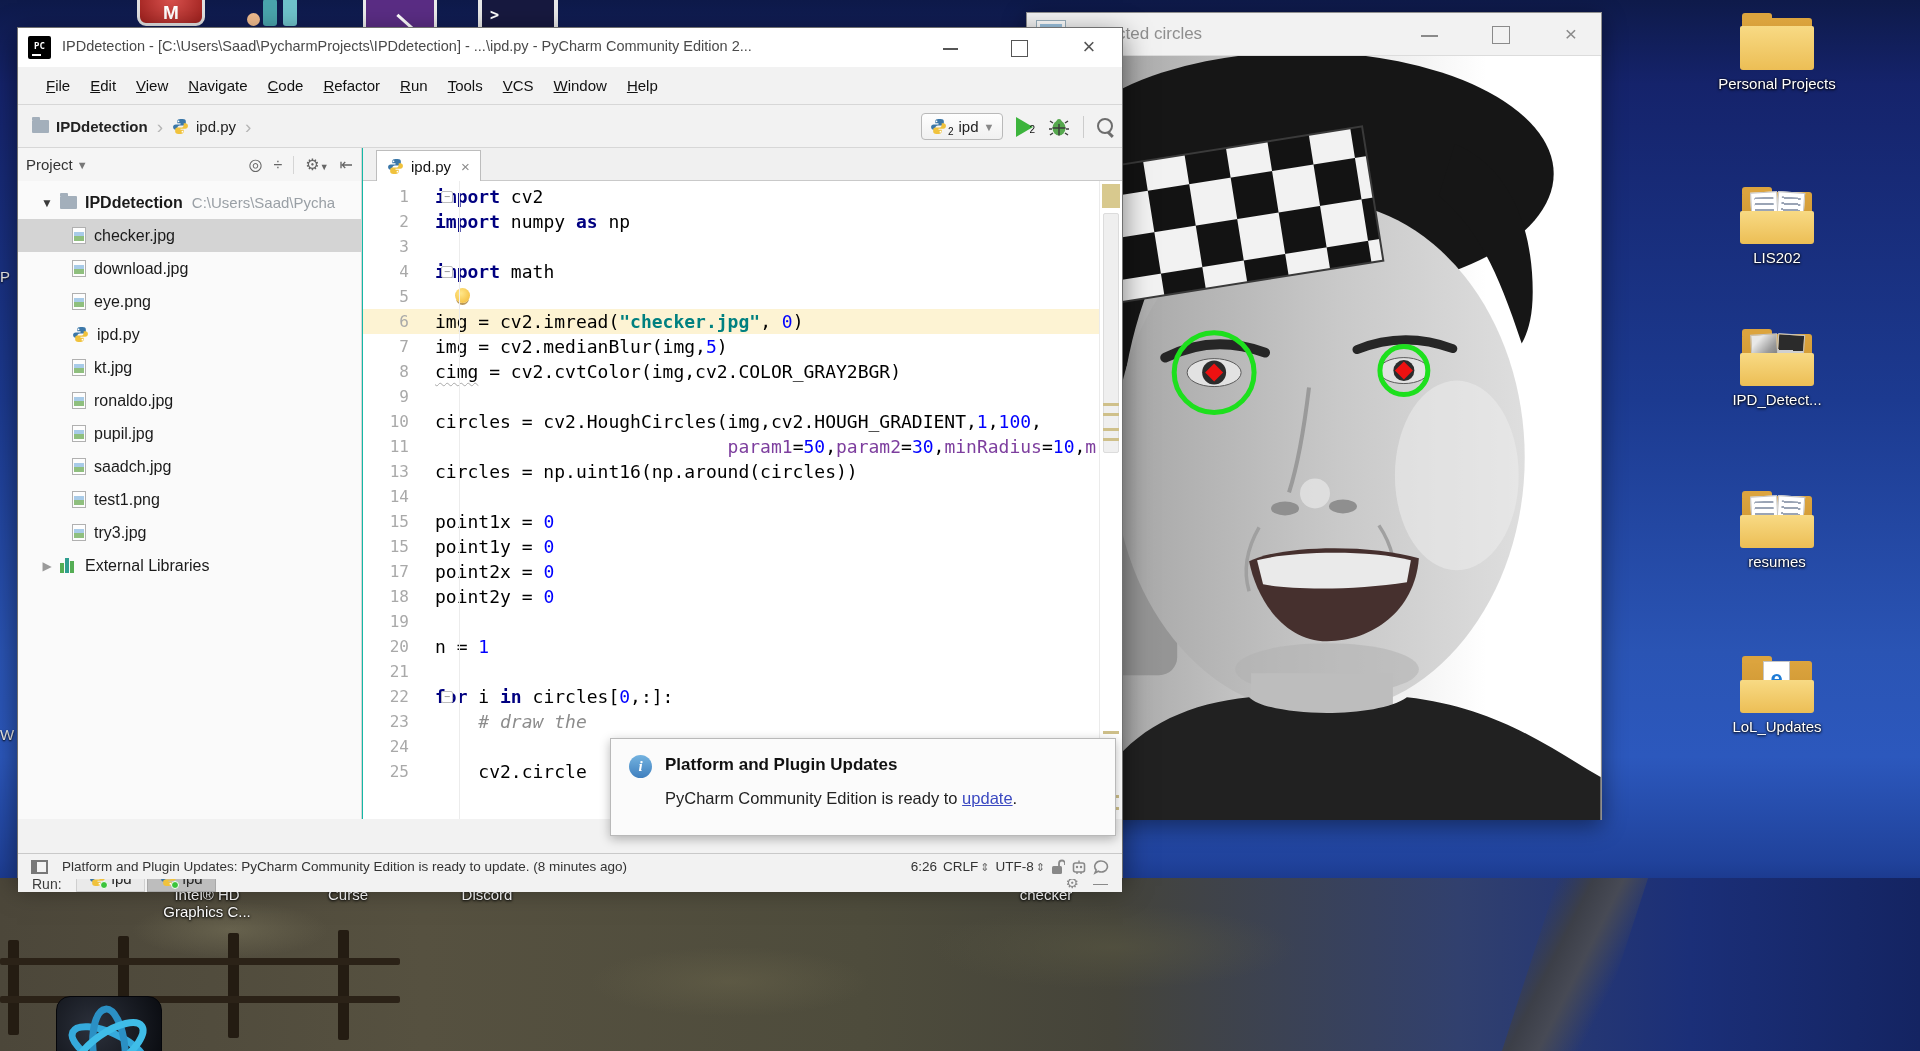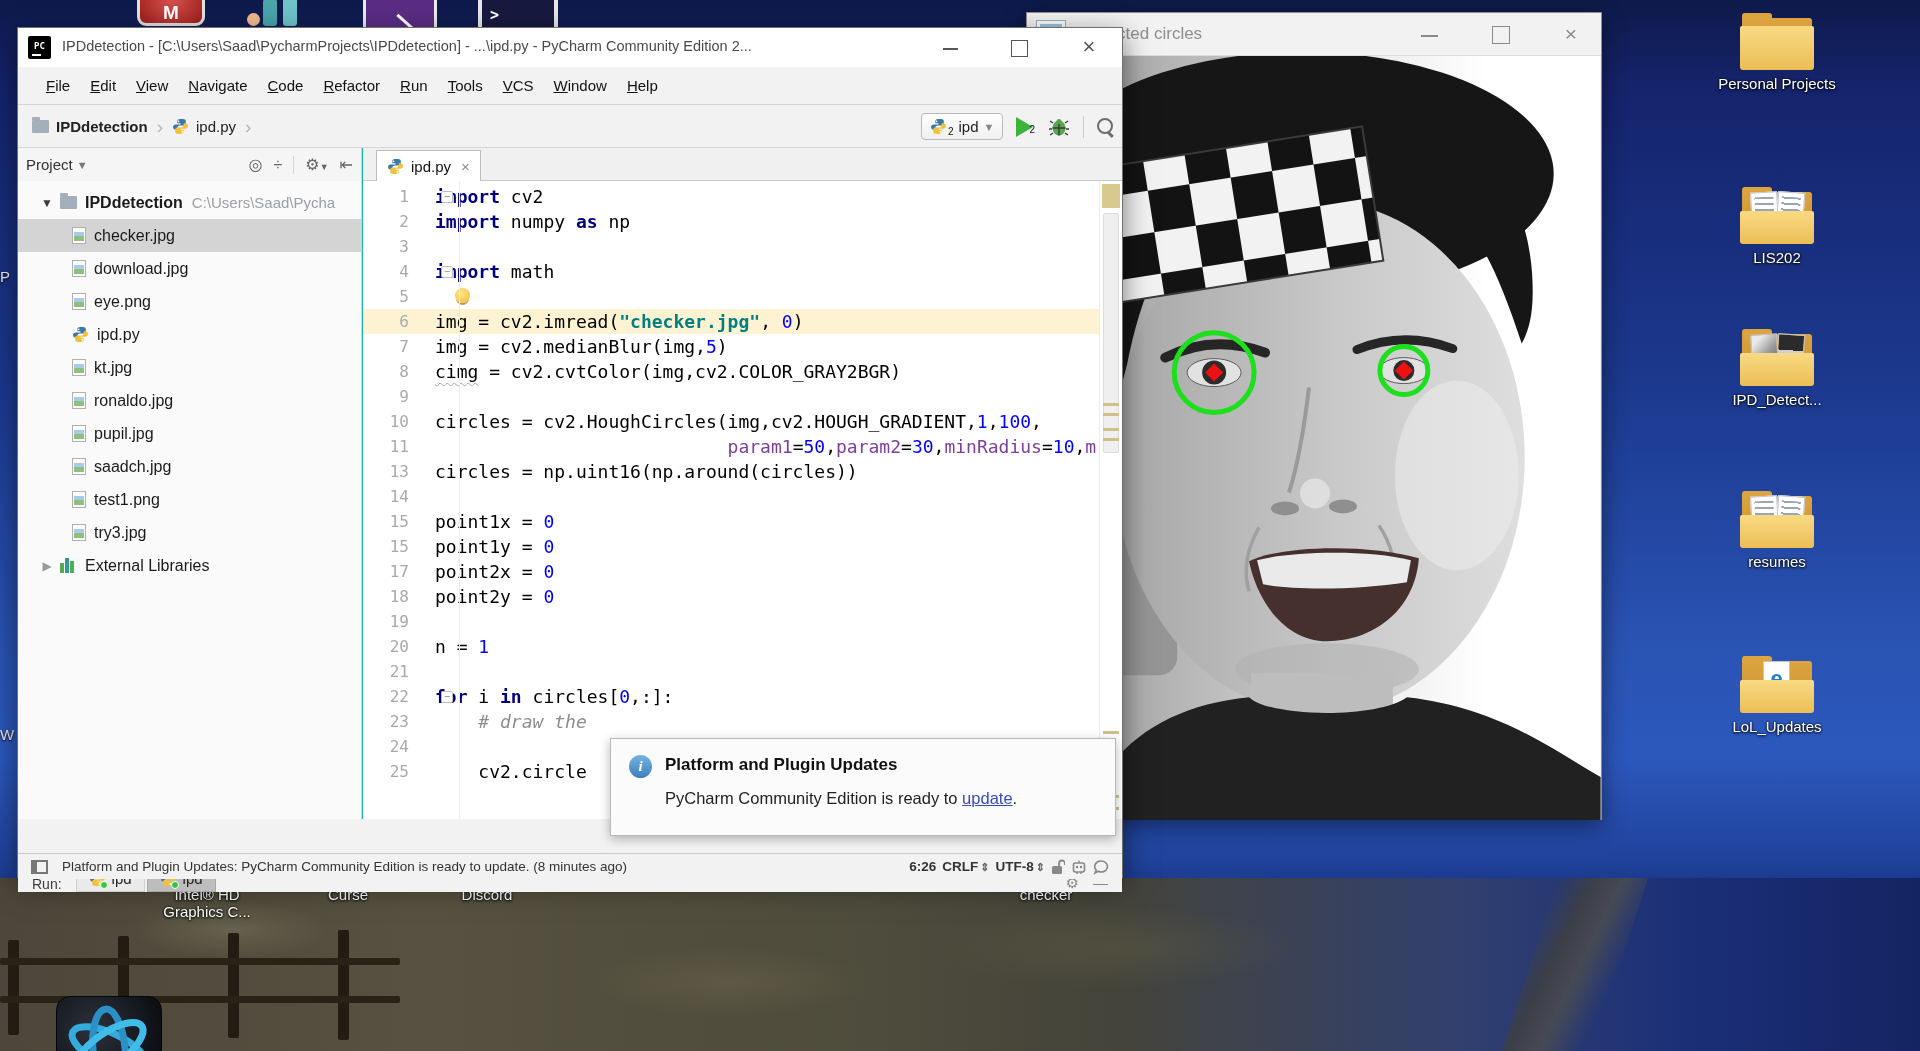--- a/index.html
+++ b/index.html
@@ -164,21 +164,21 @@
   .run-tab{height:27px;display:flex;align-items:center;gap:6px;padding:0 12px;font-size:15px;color:#222;border:1px solid #cfcfcf;background:#eaeaea;margin-right:2px;position:relative;}
   .run-tab.active{background:#bdbdbd;border-color:#a8a8a8;}
   .pydot{position:relative;width:17px;height:17px;}
   .pydot .gdot{position:absolute;right:-2px;bottom:-2px;width:8px;height:8px;background:#3bc43b;border:1px solid #fff;border-radius:50%;}
   #runbar-tools{margin-left:auto;margin-right:14px;display:flex;gap:14px;color:#8a8a8a;font-size:15px;}
 
   
   #pc-status{position:absolute;left:0;top:825px;right:0;height:26px;background:#f2f2f2;border-top:1px solid #c9c9c9;display:flex;align-items:center;font-size:13.5px;color:#333;}
   #sb-toggle{position:relative;width:17px;height:14px;border:2px solid #777;margin:0 14px 0 13px;}
   #sb-toggle::before{content:"";position:absolute;left:0;top:0;bottom:0;width:4px;background:#777;}
-  #sb-right{margin-left:auto;display:flex;align-items:center;gap:6px;margin-right:12px;font-weight:bold;}
+  #sb-right{margin-left:auto;display:flex;align-items:center;gap:6px;margin-right:12px;}
   .sb-arrows{font-size:11px;color:#666;margin-left:2px;}
 
   
   #notification{position:absolute;left:592px;top:710px;width:506px;height:98px;background:#fbfbfb;border:1px solid #b9b9b9;box-shadow:0 3px 10px rgba(0,0,0,.28);z-index:6;}
   #notif-icon{position:absolute;left:18px;top:16px;width:23px;height:23px;border-radius:50%;background:linear-gradient(#74b3e0,#3f7fbe);color:#fff;font:bold italic 15px/23px "Liberation Serif",serif;text-align:center;}
   #notif-title{position:absolute;left:54px;top:16px;font-size:17px;font-weight:bold;color:#111;}
   #notif-body{position:absolute;left:54px;top:50px;font-size:16.5px;color:#222;}
   #notif-body a{color:#3b49c1;text-decoration:underline;cursor:pointer;}
 </style>
 </head>

